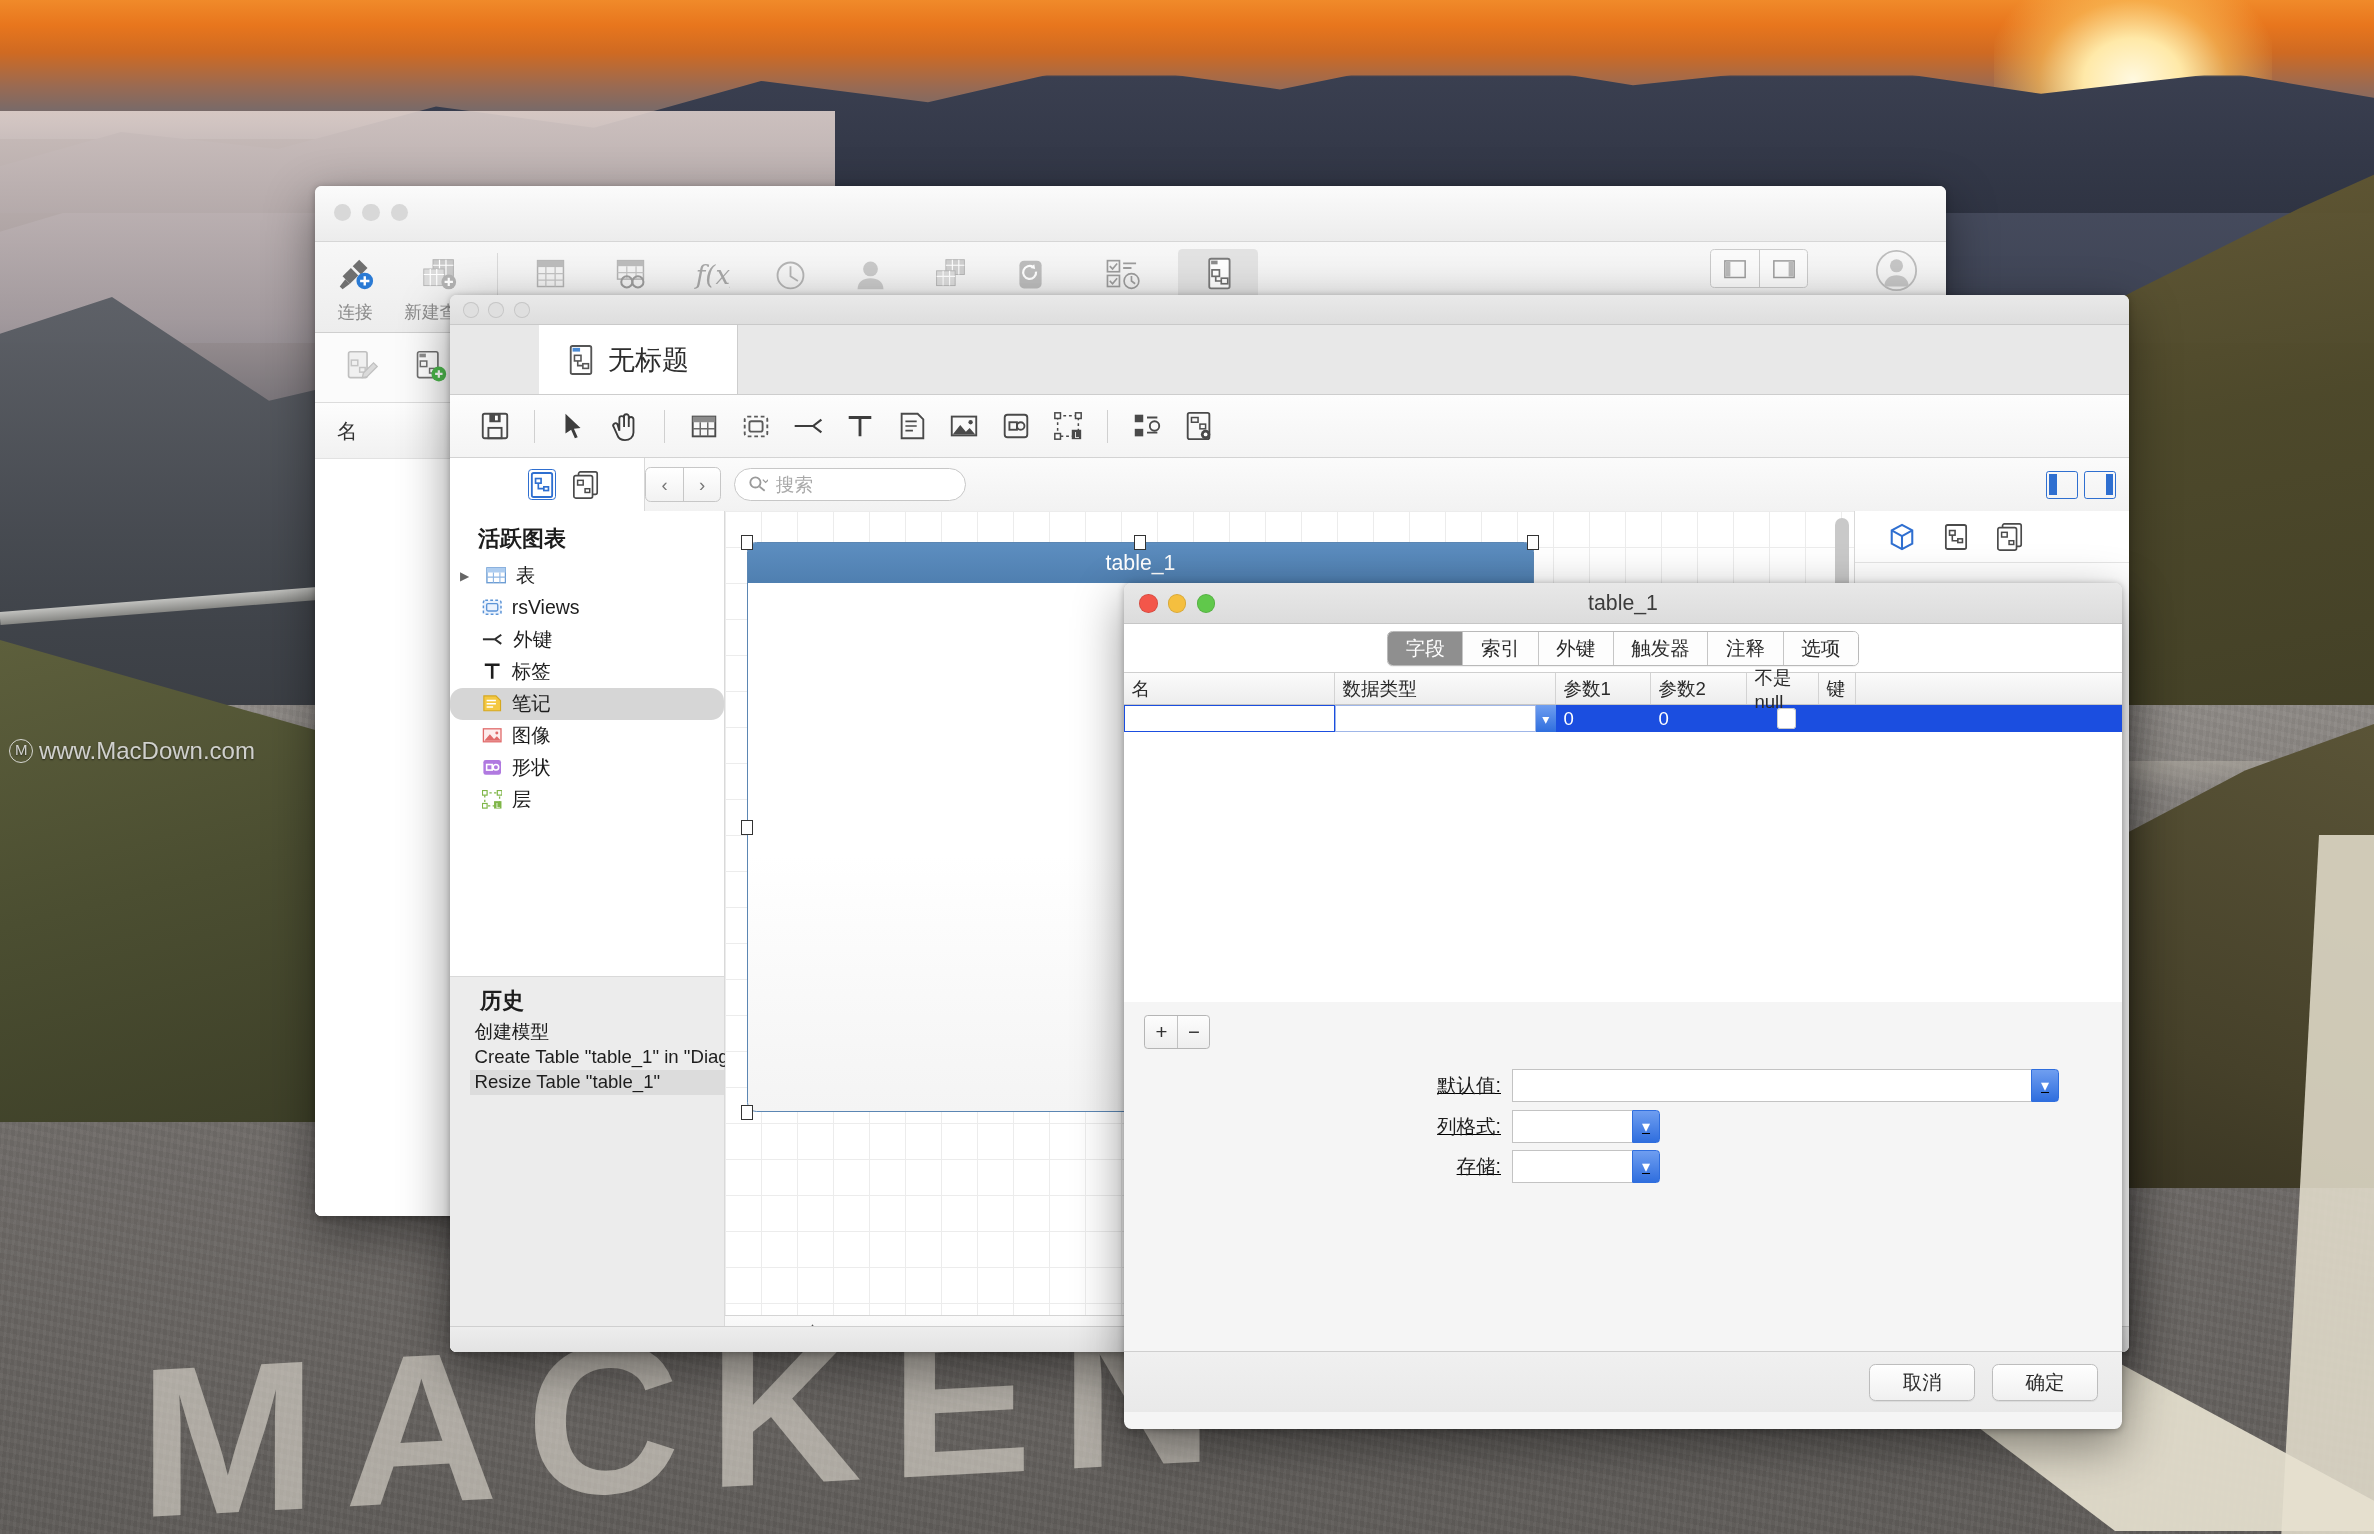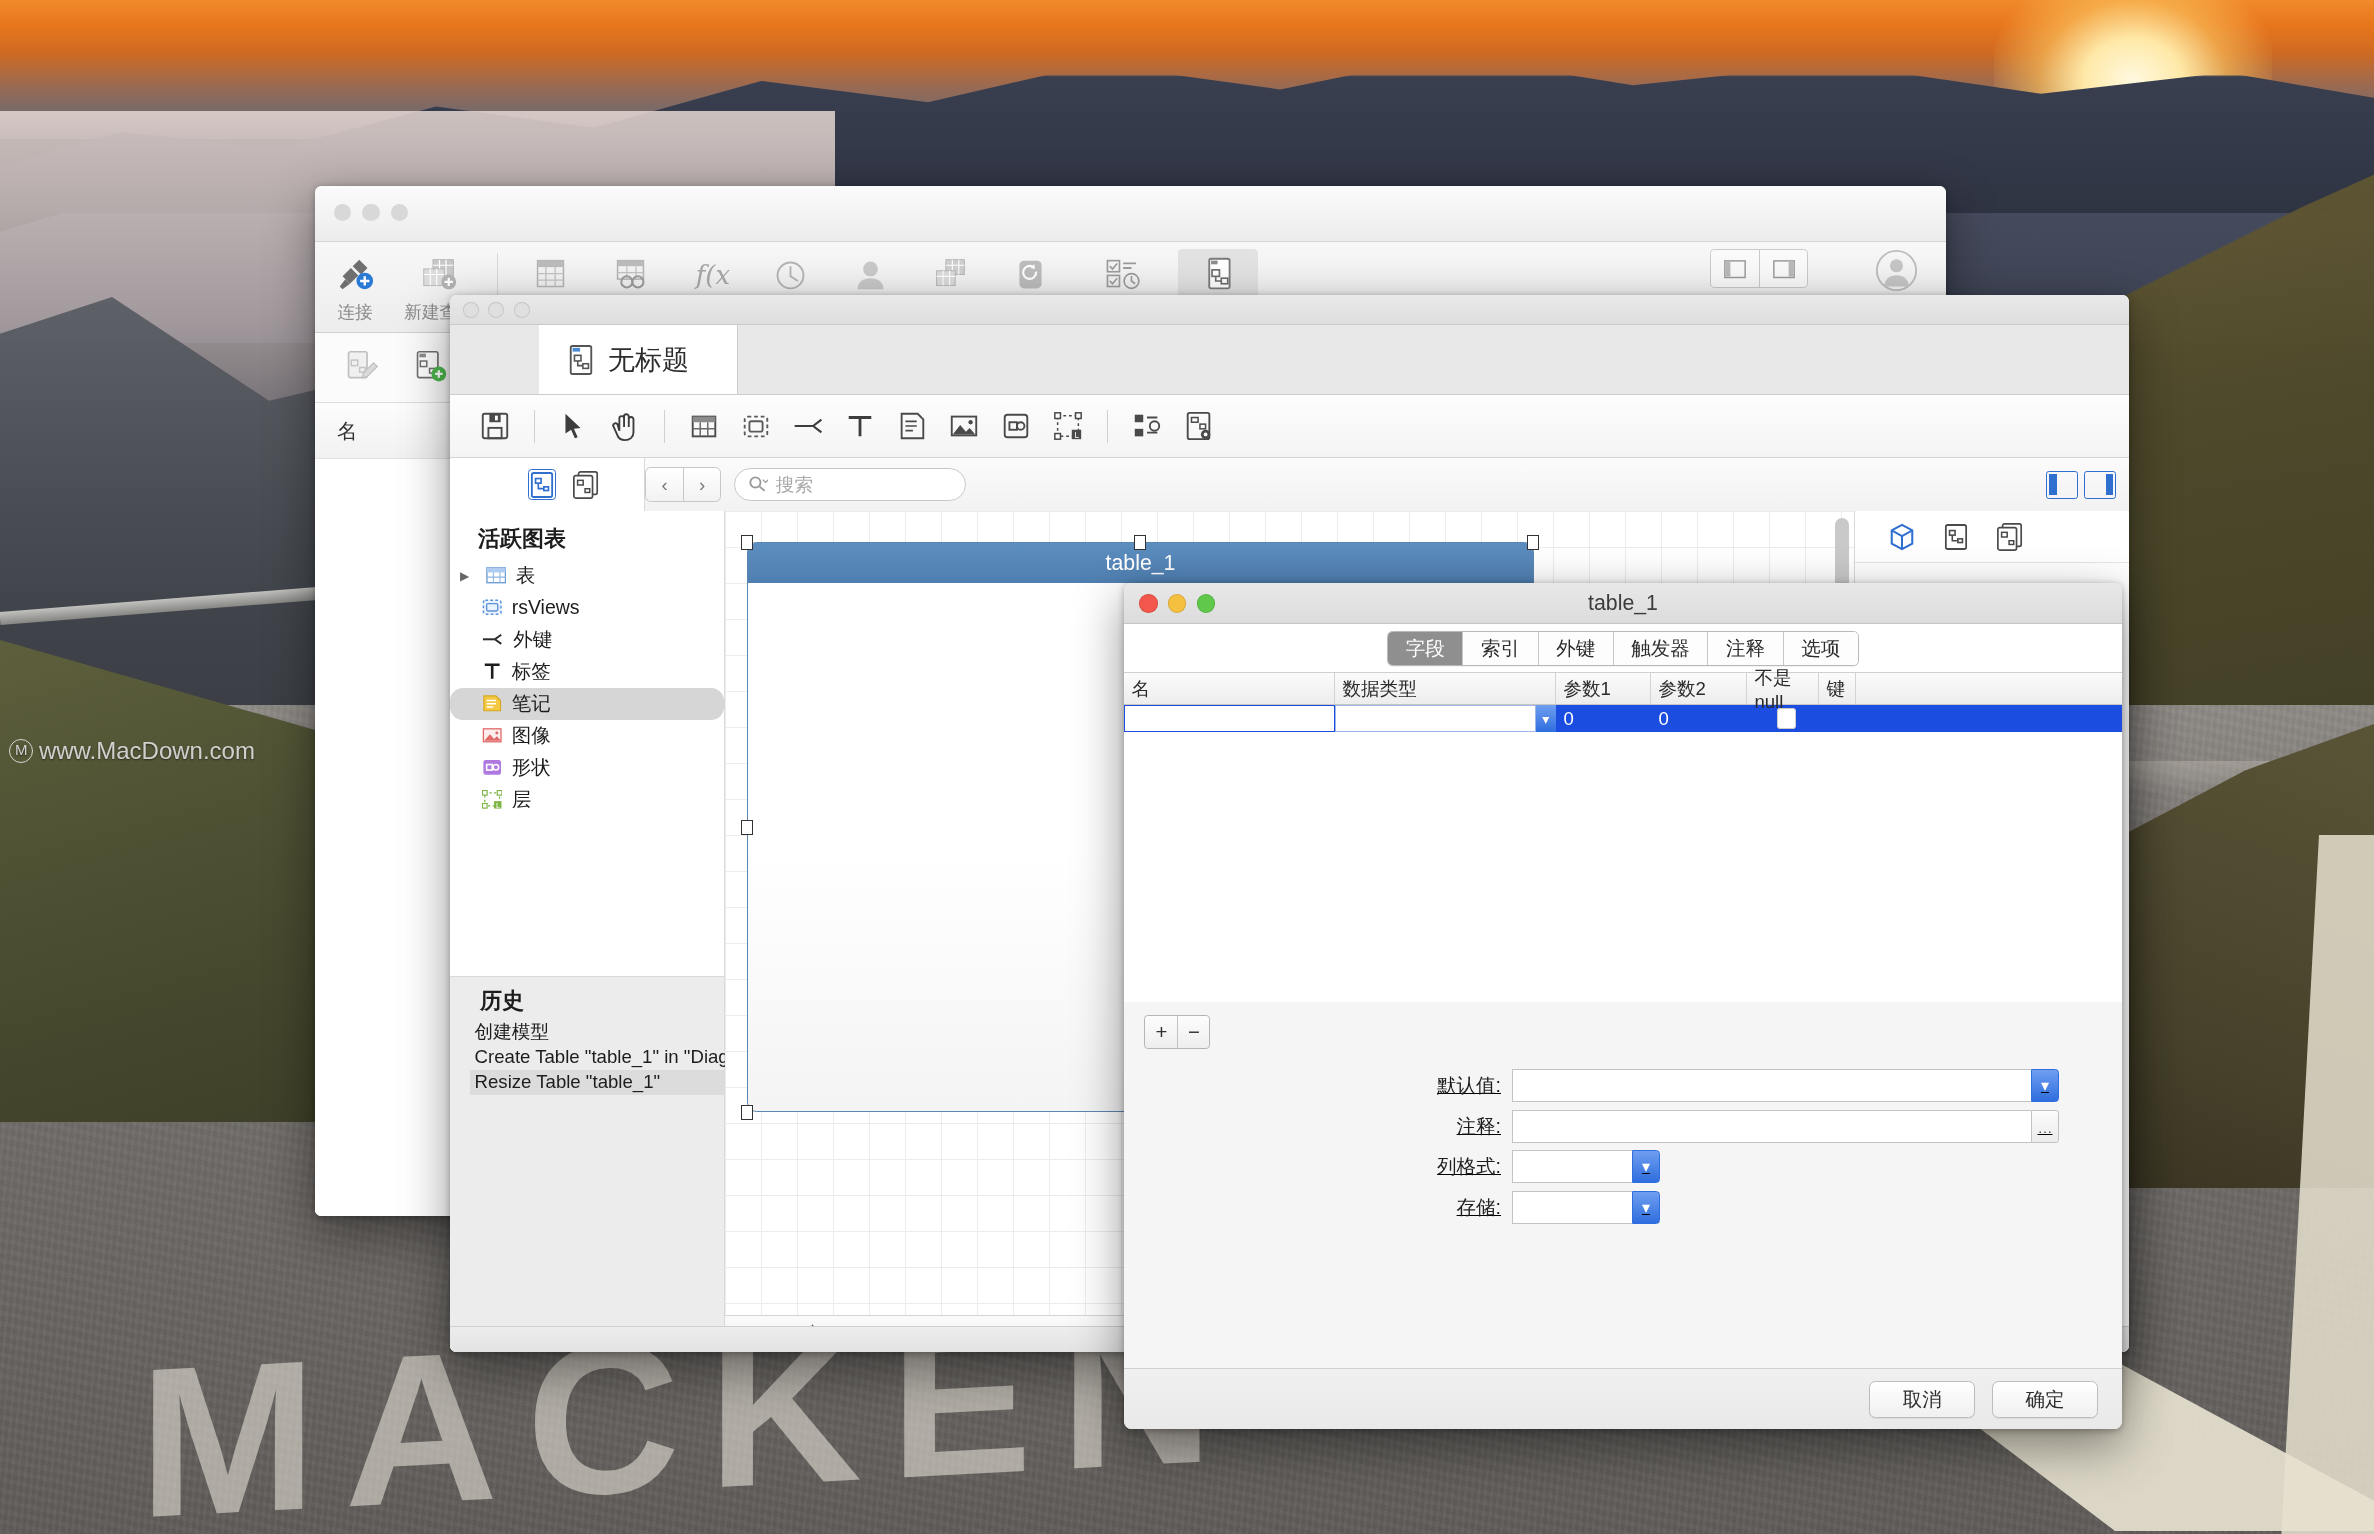--- a/index.html
+++ b/index.html
@@ -276,21 +276,21 @@
   .fld-combo .in { flex:1; background:#fff; border:0.9px solid #c3c3c3; border-right:none; }
   .fld-combo .arw { width:28px; background:linear-gradient(180deg,#6f9ef0,#2f6ede);
       border:0.9px solid #2f6ede; border-radius:0 3.7px 3.7px 0; color:#fff; font-size:16px;
       display:flex; align-items:center; justify-content:center; }
   .fld-ell { display:flex; align-items:stretch; height:33px; }
   .fld-ell .in { flex:1; background:#fff; border:0.9px solid #c3c3c3; border-right:none; }
   .fld-ell .dots { width:28px; background:linear-gradient(180deg,#fcfcfc,#ebebeb);
       border:0.9px solid #c3c3c3; border-radius:0 2.8px 2.8px 0; color:#555; font-size:15px;
       display:flex; align-items:flex-end; justify-content:center; padding-bottom:5.6px; }
 
-  #dlg .dlg-footer { position:absolute; left:0; right:0; bottom:0; height:61px;
+  #dlg .dlg-footer { position:absolute; left:0; right:0; bottom:17px; height:61px;
       background:linear-gradient(180deg,#f0f0f0,#e9e9e9); border-top:0.9px solid #cfcfcf;
       display:flex; align-items:center; justify-content:flex-end; gap:16.7px; padding-right:24px; }
   .pbtn { min-width:106px; height:37px; border:0.9px solid #bdbdbd; border-radius:6.5px;
       background:linear-gradient(180deg,#ffffff,#f0f0f0); font-size:19.5px; color:#2c2c2c;
       display:flex; align-items:center; justify-content:center;
       box-shadow:0 0.9px 0.9px rgba(0,0,0,.07); }
 
   svg { display:block; }
 </style>
 </head>
@@ -909,27 +909,20 @@
 
   <div style="padding:20.4px 26px 0 0;text-decoration:underline;">
     <div class="frow">
       <span class="lbl">默认值:</span>
       <span class="fld-combo" style="width:547px">
         <span class="in"></span>
         <span class="arw">▾</span>
       </span>
     </div>
     <div class="frow">
-      <span class="lbl">注释:</span>
-      <span class="fld-ell" style="width:547px">
-        <span class="in"></span>
-        <span class="dots">…</span>
-      </span>
-    </div>
-    <div class="frow">
       <span class="lbl">列格式:</span>
       <span class="fld-combo" style="width:148px">
         <span class="in"></span>
         <span class="arw">▾</span>
       </span>
     </div>
     <div class="frow">
       <span class="lbl">存储:</span>
       <span class="fld-combo" style="width:148px">
         <span class="in"></span>

